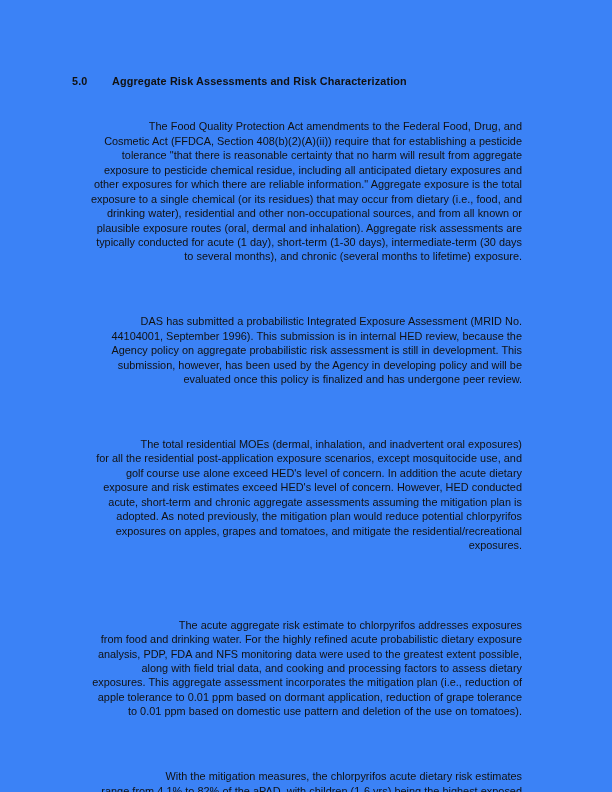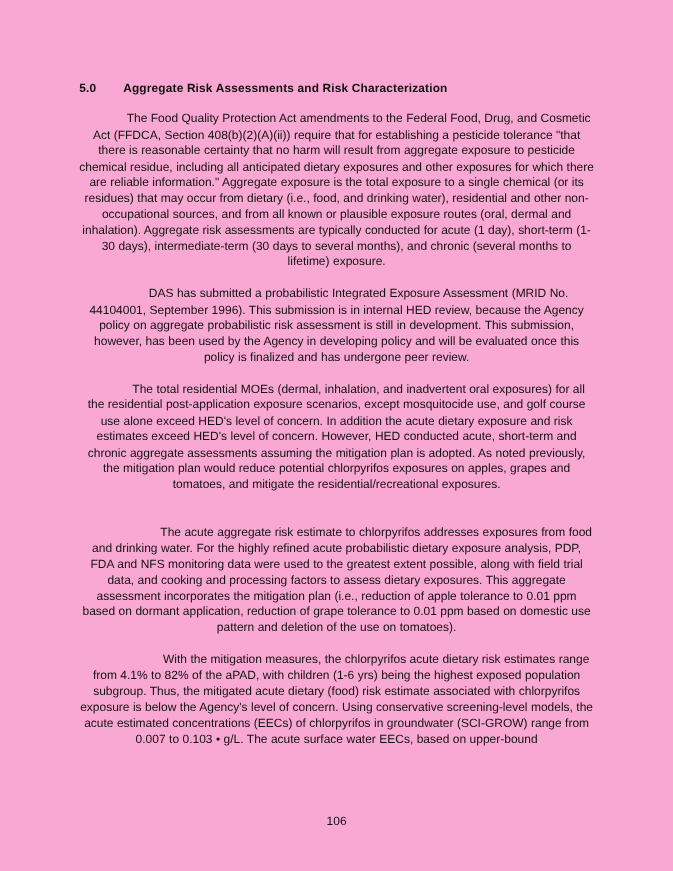--- a/index.html
+++ b/index.html
@@ -15,21 +15,21 @@
     color: #111111;
     overflow: hidden;
   }
 
   #page {
     position: absolute;
     left: 0;
     top: 0;
     width: 612px;
     height: 792px;
-    background: #f9a8d4;
+    background: #3b82f6;
   }
 
   
   .content {
     position: absolute;
     left: 72px;
     top: 74px;
     width: 468px;
   }
 
@@ -48,22 +48,22 @@
   .section-heading.sub {
     margin-left: 36px;
   }
   .section-heading.sub .num {
     width: 40px;
   }
 
   p.body {
     font-size: 10.9px;
     line-height: 14.45px;
-    margin: 0;
-    text-align: center;
+    margin: 18px;
+    text-align: right;
     text-indent: 40px;
     letter-spacing: 0.005px;
     word-spacing: 0.1px;
   }
   p.body.deep {
     text-indent: 72px;
   }
 
   .gap-after-heading { height: 13px; }
   .gap-para { height: 14.4px; }
@@ -106,15 +106,14 @@
 
     <div class="gap-after-subheading"></div>
 
     <p class="body deep">The acute aggregate risk estimate to chlorpyrifos addresses exposures from food and drinking water.  For the highly refined acute probabilistic dietary exposure analysis, PDP, FDA and NFS monitoring data were used to the greatest extent possible, along with field trial data, and cooking and processing factors to assess dietary exposures.  This aggregate assessment incorporates the mitigation plan (i.e., reduction of apple tolerance to 0.01 ppm based on dormant application, reduction of grape tolerance to 0.01 ppm based on domestic use pattern and deletion of the use on tomatoes).</p>
     <div class="gap-para"></div>
 
     <p class="body deep">With the mitigation measures, the chlorpyrifos acute dietary risk estimates range from 4.1% to 82% of the aPAD, with children (1-6 yrs) being the highest exposed population subgroup.  Thus, the mitigated acute dietary (food) risk estimate associated with chlorpyrifos exposure is below the Agency's level of concern.  Using conservative screening-level models, the acute estimated concentrations (EECs) of chlorpyrifos in groundwater (SCI-GROW) range from 0.007 to 0.103 • g/L.  The acute surface water EECs, based on upper-bound</p>
 
   </div>
 
-  <div class="page-number">106</div>
 
 </div>
 
 </body></html>

